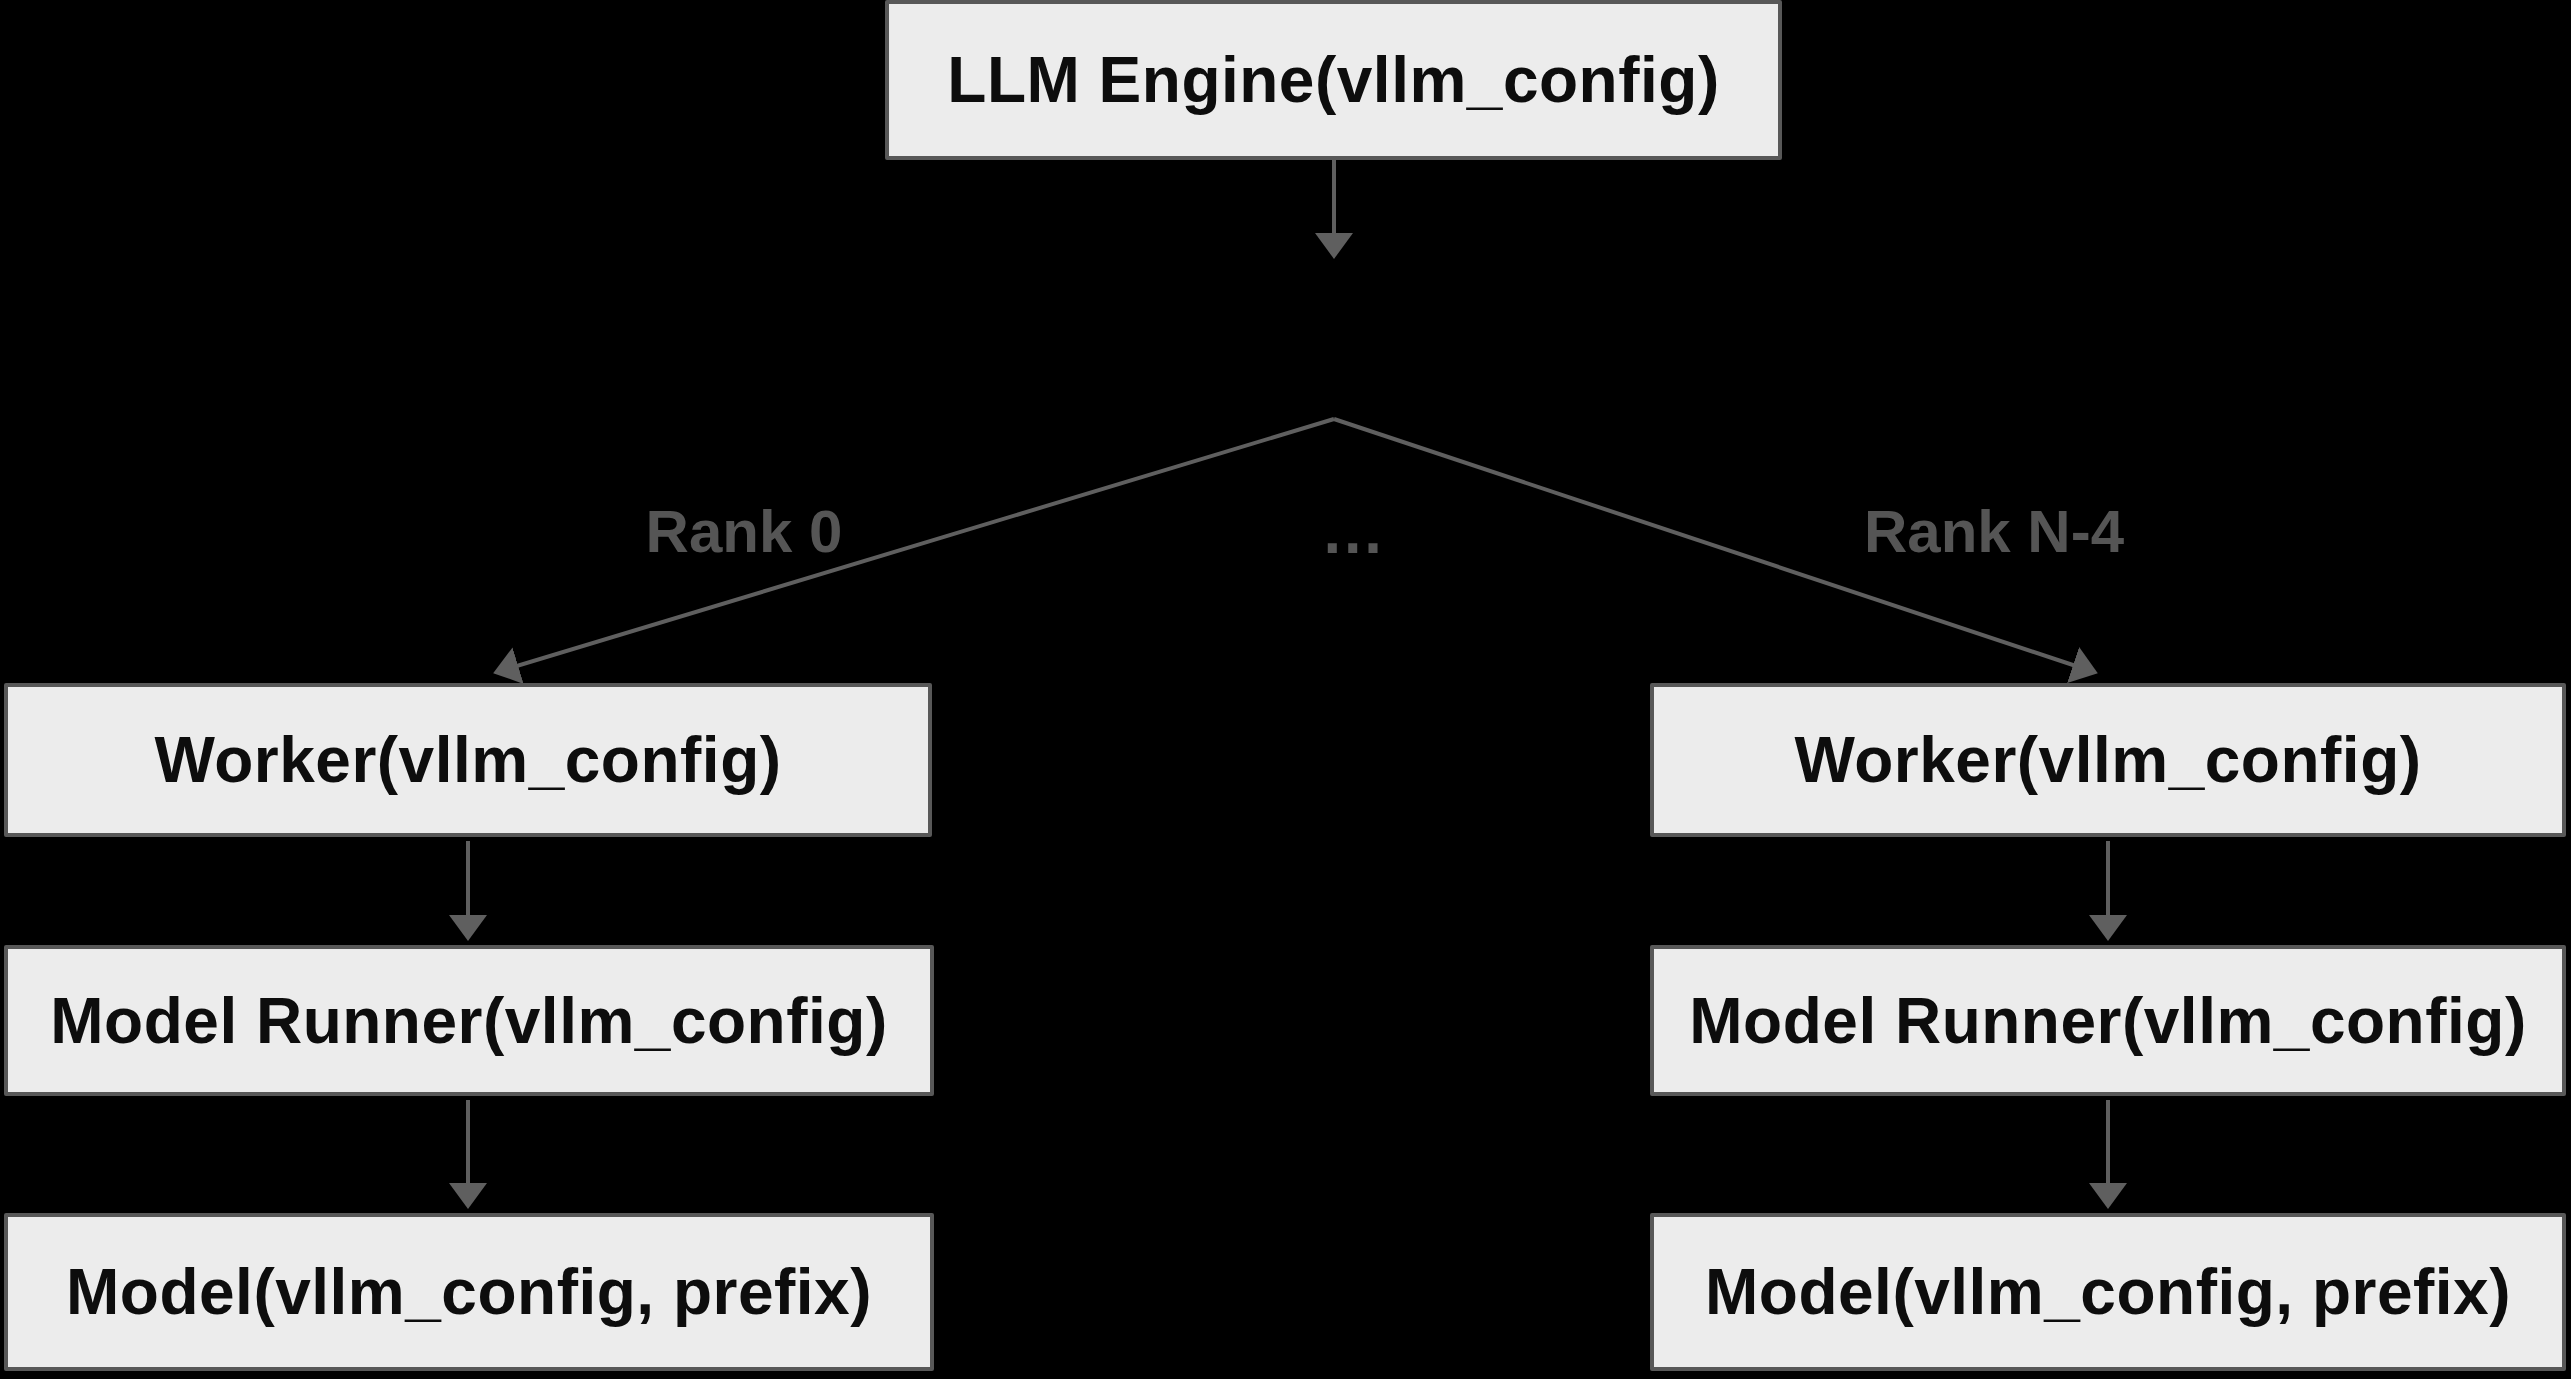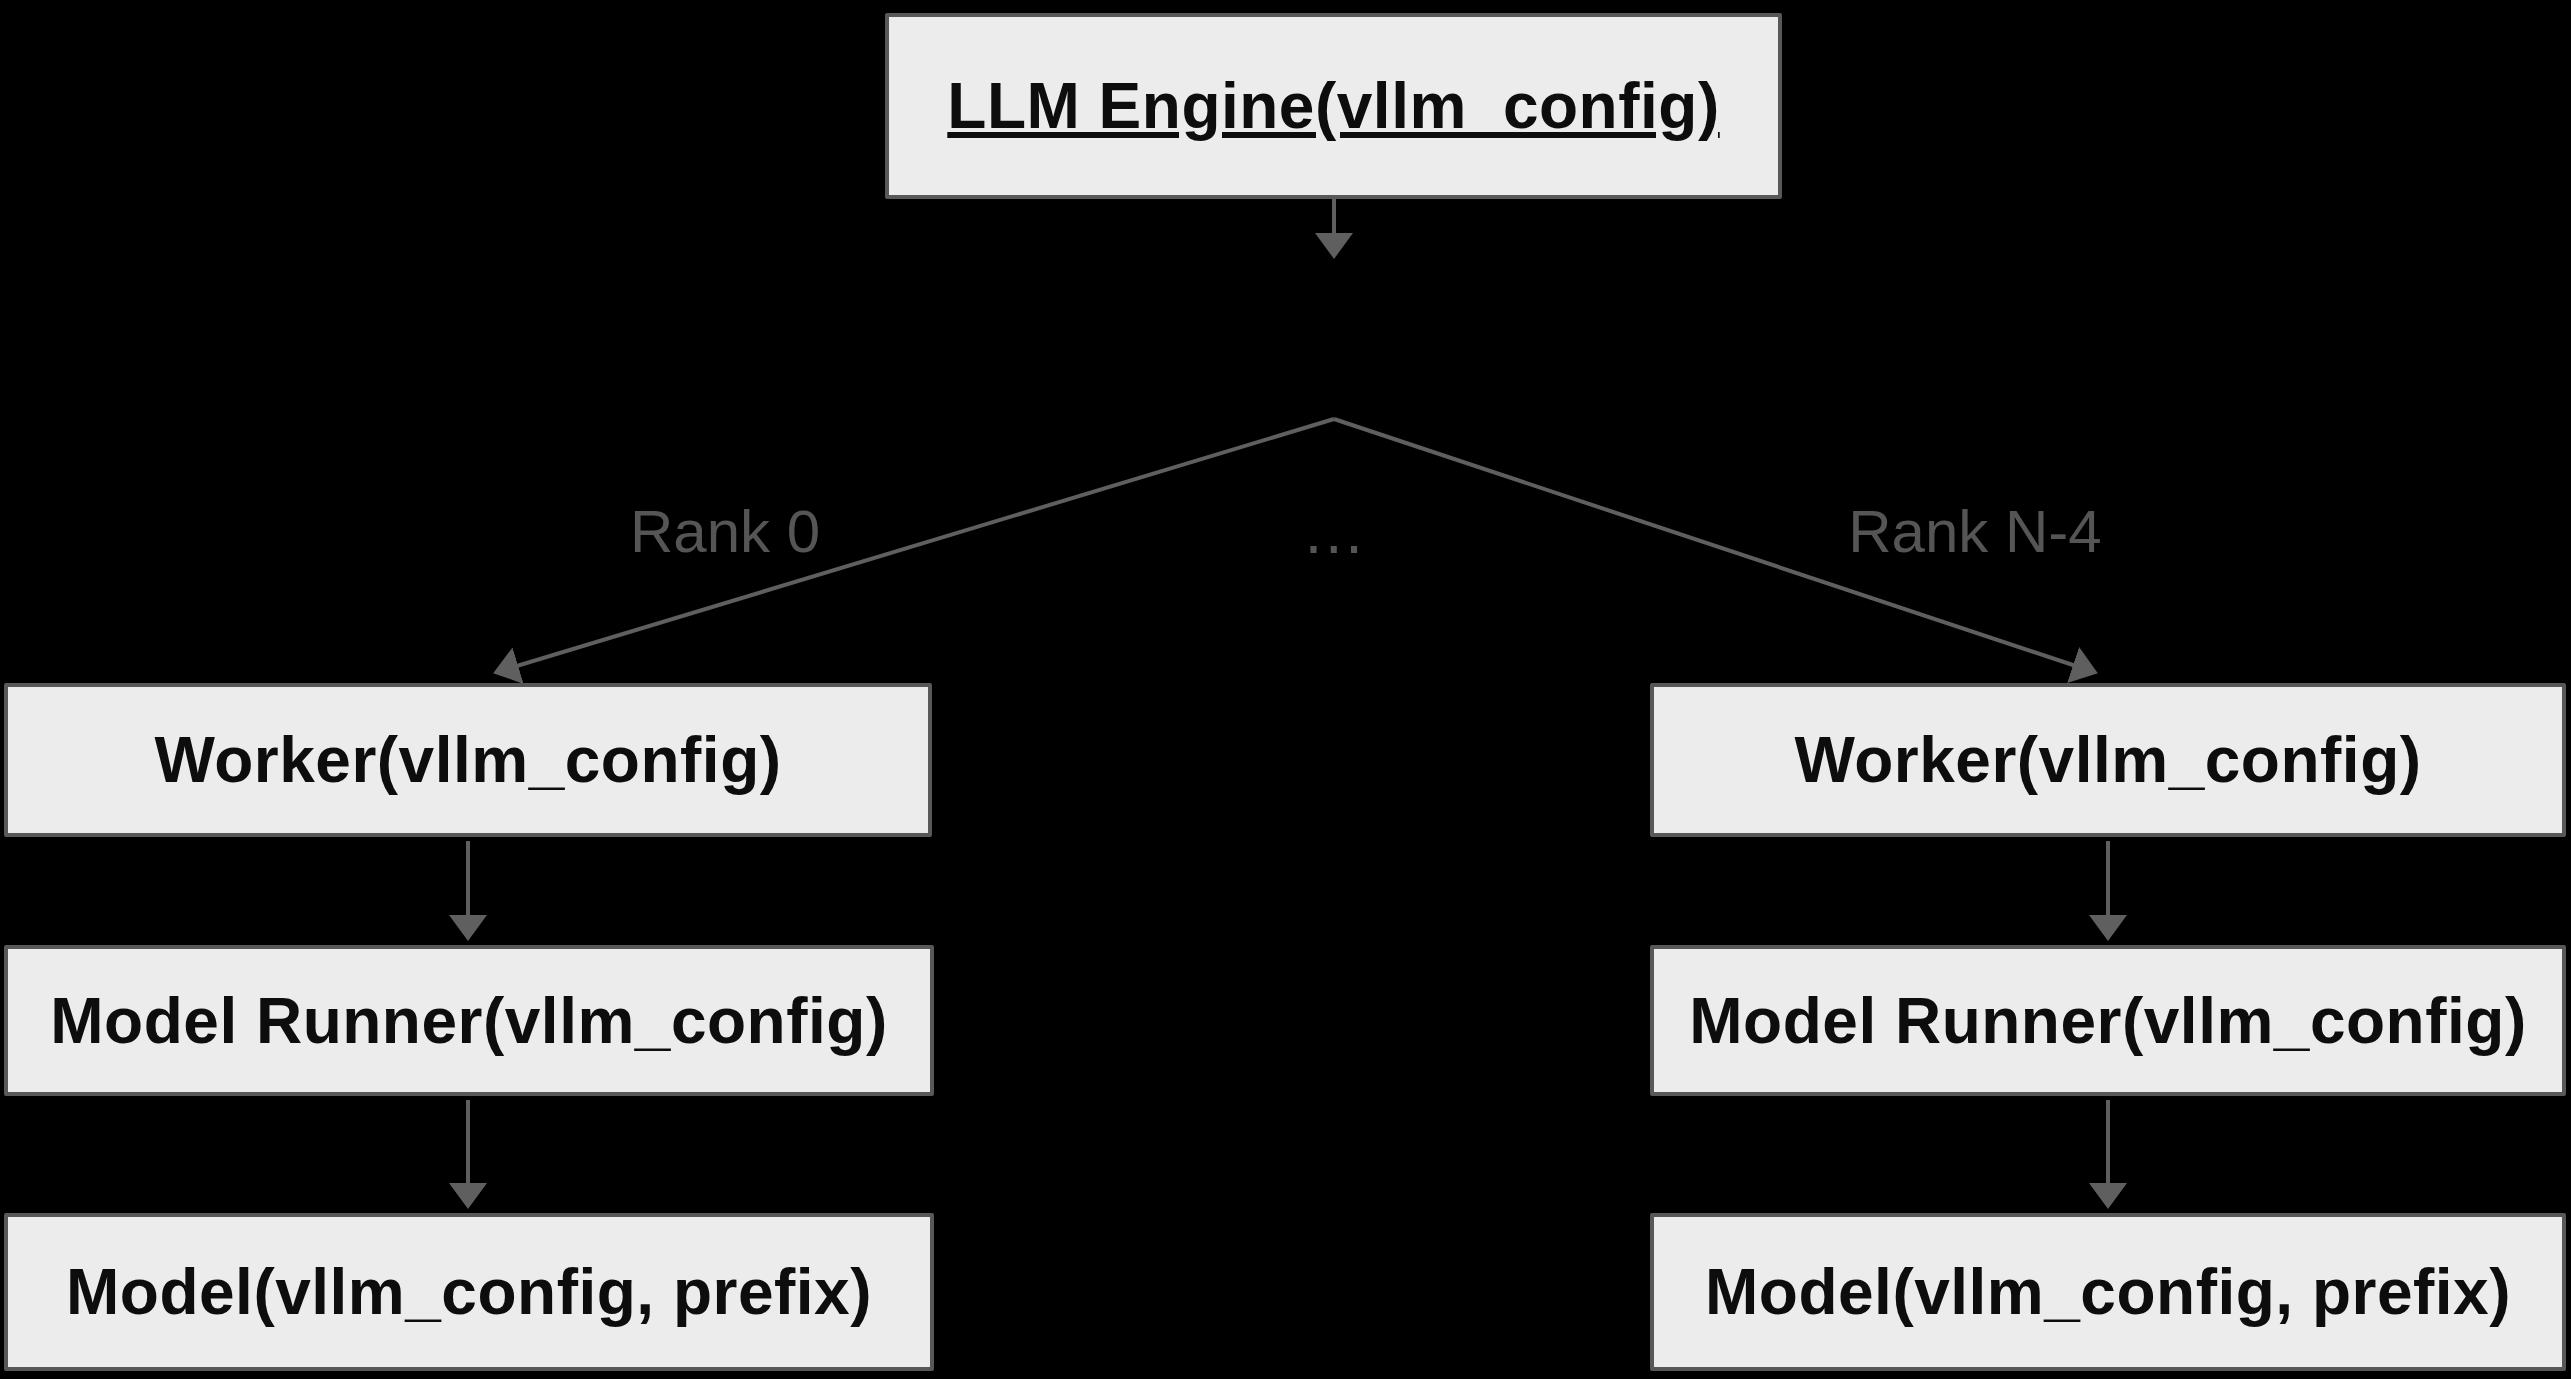--- a/index.html
+++ b/index.html
@@ -40,30 +40,31 @@
     font-size: 64px;
     font-weight: 600;
     letter-spacing: 0.5px;
     white-space: nowrap;
   }
   .edge-label {
     position: absolute;
     transform: translate(-50%, -50%);
     color: #555555;
     font-size: 60px;
-    font-weight: 400;
+    font-weight: 700;
     white-space: nowrap;
+    margin-left: 19px;
   }
   .edge-label.dots {
     font-size: 64px;
     letter-spacing: -0.12em;
   }
 
   
-  #node-llm-engine        { left: 885px;  top: 13px;    width: 897px; height: 186px; text-decoration: underline; }
+  #node-llm-engine        { left: 885px;  top: 0;    width: 897px; height: 160px; }
   #node-executor          { left: 885px;  top: 263px;  width: 897px; height: 154px; }
   #node-worker-left       { left: 4px;    top: 683px;  width: 928px; height: 154px; }
   #node-model-runner-left { left: 4px;    top: 945px;  width: 930px; height: 151px; }
   #node-model-left        { left: 4px;    top: 1213px; width: 930px; height: 158px; }
   #node-worker-right      { left: 1650px; top: 683px;  width: 916px; height: 154px; }
   #node-model-runner-right{ left: 1650px; top: 945px;  width: 916px; height: 151px; }
   #node-model-right       { left: 1650px; top: 1213px; width: 916px; height: 158px; }
 
   #label-rank-0   { left: 725px;  top: 531px; }
   #label-ellipsis { left: 1330px; top: 531px; }

